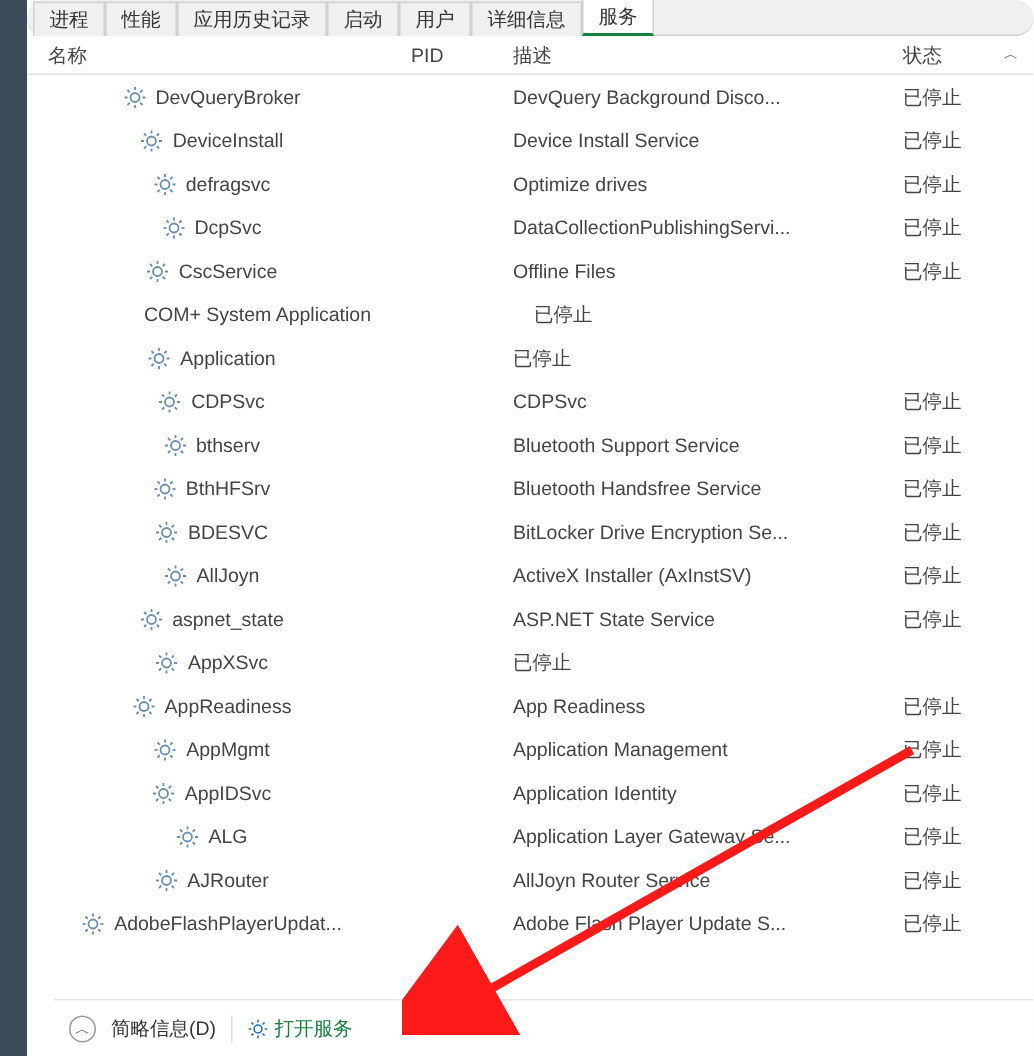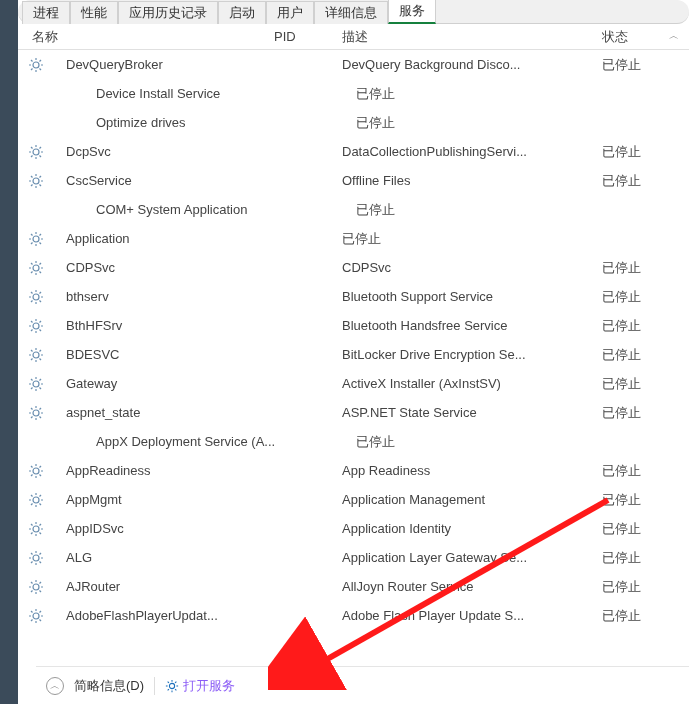--- a/index.html
+++ b/index.html
@@ -76,22 +76,23 @@
     overflow: hidden;
   }
   .row {
     display: flex;
     height: 29px;
     align-items: center;
   }
   .row .col-name {
     display: flex;
     align-items: center;
-    gap: 22px;
+    gap: 6px;
     padding-left: 10px;
+    justify-content: center;
   }
   .gear-icon {
     width: 16px; height: 16px;
     display: inline-block;
   }
   .gear-icon svg { width: 16px; height: 16px; }
   
   .footer {
     position: absolute;
     left: 18px; right: 0; bottom: 0;
@@ -107,21 +108,21 @@
     width: 18px; height: 18px;
     border: 1px solid #999;
     border-radius: 50%;
     display: inline-flex;
     align-items: center;
     justify-content: center;
     font-size: 10px;
     color: #666;
   }
   .footer-link {
-    color: #8b5cf6;
+    color: #15803d;
     cursor: pointer;
     display: inline-flex;
     align-items: center;
     gap: 4px;
   }
   .footer-sep {
     width: 1px; height: 18px;
     background: #ddd;
   }
   .gear-small { width:14px; height:14px; display:inline-block;}
@@ -175,25 +176,57 @@
                 <line x1="11.5" y1="4.5" x2="13" y2="3"></line>
               </g>
             </svg></span>
           <span>DevQueryBroker</span>
         </div>
         <div class="col col-pid"></div>
         <div class="col col-desc">DevQuery Background Disco...</div>
         <div class="col col-stat">已停止</div>
       </div>
       <div class="row">
+        <div class="col col-name">
+          <span class="gear-icon"><svg viewBox="0 0 16 16">
+              <circle cx="8" cy="8" r="3" fill="none" stroke="#6b8fb0" stroke-width="1.2"></circle>
+              <g stroke="#6b8fb0" stroke-width="1.2">
+                <line x1="8" y1="1" x2="8" y2="3"></line>
+                <line x1="8" y1="13" x2="8" y2="15"></line>
+                <line x1="1" y1="8" x2="3" y2="8"></line>
+                <line x1="13" y1="8" x2="15" y2="8"></line>
+                <line x1="3" y1="3" x2="4.5" y2="4.5"></line>
+                <line x1="11.5" y1="11.5" x2="13" y2="13"></line>
+                <line x1="3" y1="13" x2="4.5" y2="11.5"></line>
+                <line x1="11.5" y1="4.5" x2="13" y2="3"></line>
+              </g>
+            </svg></span>
+          <span>DeviceInstall</span>
+        </div>
         <div class="col col-pid"></div>
         <div class="col col-desc">Device Install Service</div>
         <div class="col col-stat">已停止</div>
       </div>
       <div class="row">
+        <div class="col col-name">
+          <span class="gear-icon"><svg viewBox="0 0 16 16">
+              <circle cx="8" cy="8" r="3" fill="none" stroke="#6b8fb0" stroke-width="1.2"></circle>
+              <g stroke="#6b8fb0" stroke-width="1.2">
+                <line x1="8" y1="1" x2="8" y2="3"></line>
+                <line x1="8" y1="13" x2="8" y2="15"></line>
+                <line x1="1" y1="8" x2="3" y2="8"></line>
+                <line x1="13" y1="8" x2="15" y2="8"></line>
+                <line x1="3" y1="3" x2="4.5" y2="4.5"></line>
+                <line x1="11.5" y1="11.5" x2="13" y2="13"></line>
+                <line x1="3" y1="13" x2="4.5" y2="11.5"></line>
+                <line x1="11.5" y1="4.5" x2="13" y2="3"></line>
+              </g>
+            </svg></span>
+          <span>defragsvc</span>
+        </div>
         <div class="col col-pid"></div>
         <div class="col col-desc">Optimize drives</div>
         <div class="col col-stat">已停止</div>
       </div>
       <div class="row">
         <div class="col col-name">
           <span class="gear-icon"><svg viewBox="0 0 16 16">
               <circle cx="8" cy="8" r="3" fill="none" stroke="#6b8fb0" stroke-width="1.2"></circle>
               <g stroke="#6b8fb0" stroke-width="1.2">
                 <line x1="8" y1="1" x2="8" y2="3"></line>
@@ -350,21 +383,21 @@
                 <line x1="8" y1="1" x2="8" y2="3"></line>
                 <line x1="8" y1="13" x2="8" y2="15"></line>
                 <line x1="1" y1="8" x2="3" y2="8"></line>
                 <line x1="13" y1="8" x2="15" y2="8"></line>
                 <line x1="3" y1="3" x2="4.5" y2="4.5"></line>
                 <line x1="11.5" y1="11.5" x2="13" y2="13"></line>
                 <line x1="3" y1="13" x2="4.5" y2="11.5"></line>
                 <line x1="11.5" y1="4.5" x2="13" y2="3"></line>
               </g>
             </svg></span>
-          <span>Gateway</span>
+          <span>AllJoyn</span>
         </div>
         <div class="col col-pid"></div>
         <div class="col col-desc">ActiveX Installer (AxInstSV)</div>
         <div class="col col-stat">已停止</div>
       </div>
       <div class="row">
         <div class="col col-name">
           <span class="gear-icon"><svg viewBox="0 0 16 16">
               <circle cx="8" cy="8" r="3" fill="none" stroke="#6b8fb0" stroke-width="1.2"></circle>
               <g stroke="#6b8fb0" stroke-width="1.2">
@@ -378,22 +411,37 @@
                 <line x1="11.5" y1="4.5" x2="13" y2="3"></line>
               </g>
             </svg></span>
           <span>aspnet_state</span>
         </div>
         <div class="col col-pid"></div>
         <div class="col col-desc">ASP.NET State Service</div>
         <div class="col col-stat">已停止</div>
       </div>
       <div class="row">
-        <div class="col col-pid"></div>
-        <div class="col col-desc">AppX Deployment Service (A...</div>
+        <div class="col col-name">
+          <span class="gear-icon"><svg viewBox="0 0 16 16">
+              <circle cx="8" cy="8" r="3" fill="none" stroke="#6b8fb0" stroke-width="1.2"></circle>
+              <g stroke="#6b8fb0" stroke-width="1.2">
+                <line x1="8" y1="1" x2="8" y2="3"></line>
+                <line x1="8" y1="13" x2="8" y2="15"></line>
+                <line x1="1" y1="8" x2="3" y2="8"></line>
+                <line x1="13" y1="8" x2="15" y2="8"></line>
+                <line x1="3" y1="3" x2="4.5" y2="4.5"></line>
+                <line x1="11.5" y1="11.5" x2="13" y2="13"></line>
+                <line x1="3" y1="13" x2="4.5" y2="11.5"></line>
+                <line x1="11.5" y1="4.5" x2="13" y2="3"></line>
+              </g>
+            </svg></span>
+          <span>AppXSvc</span>
+        </div>
+        <div class="col col-pid"></div>
         <div class="col col-stat">已停止</div>
       </div>
       <div class="row">
         <div class="col col-name">
           <span class="gear-icon"><svg viewBox="0 0 16 16">
               <circle cx="8" cy="8" r="3" fill="none" stroke="#6b8fb0" stroke-width="1.2"></circle>
               <g stroke="#6b8fb0" stroke-width="1.2">
                 <line x1="8" y1="1" x2="8" y2="3"></line>
                 <line x1="8" y1="13" x2="8" y2="15"></line>
                 <line x1="1" y1="8" x2="3" y2="8"></line>

